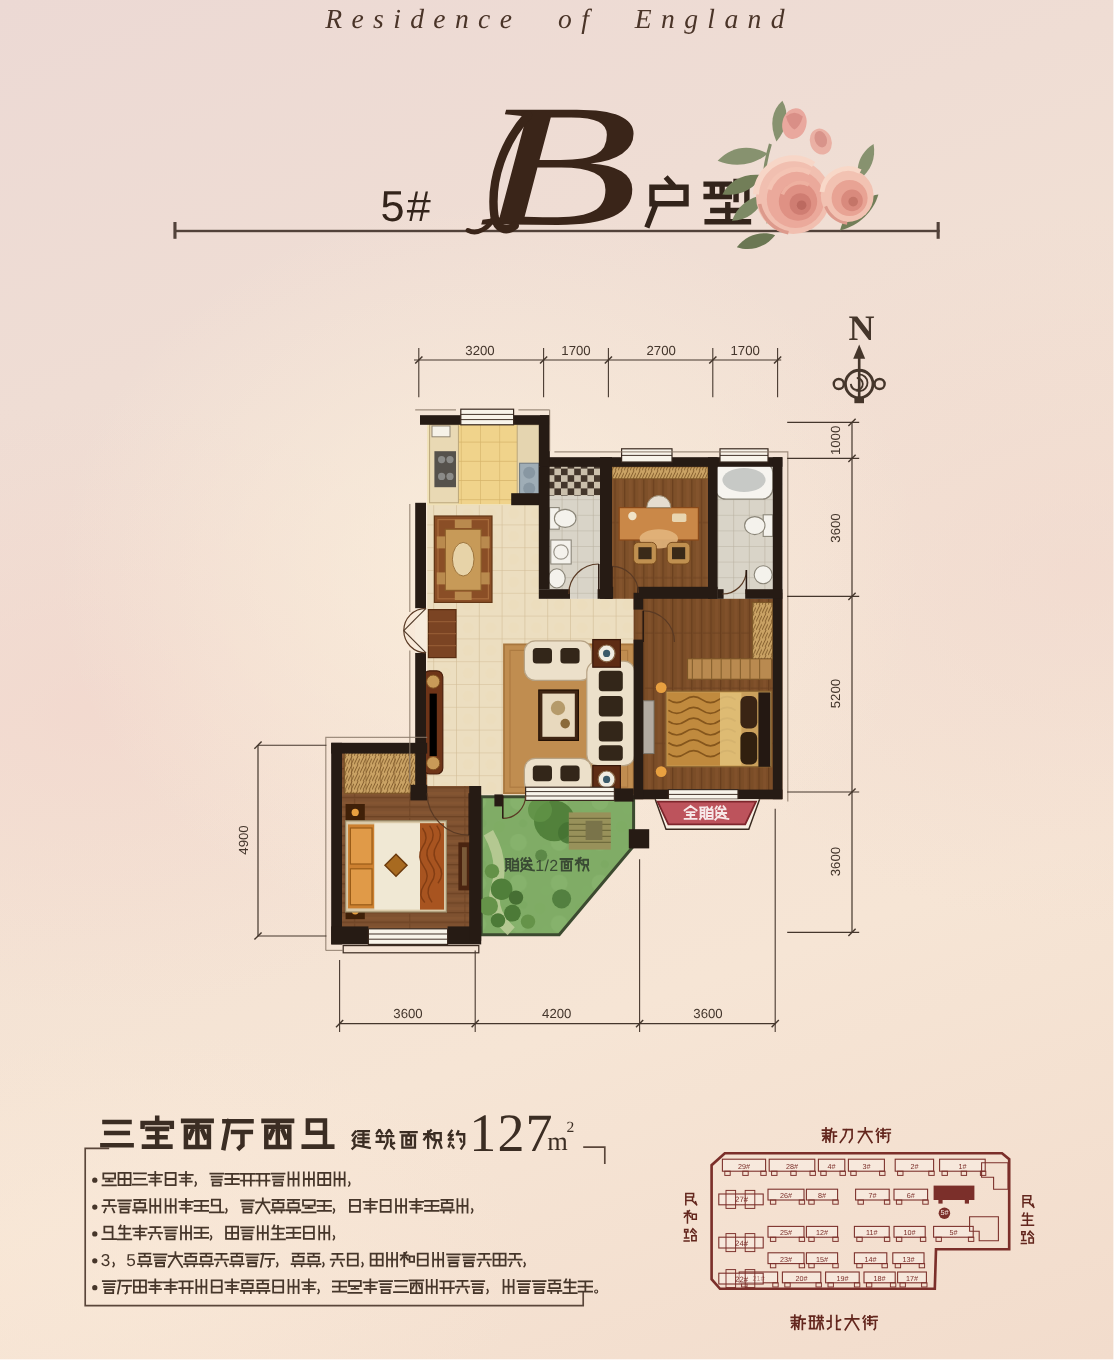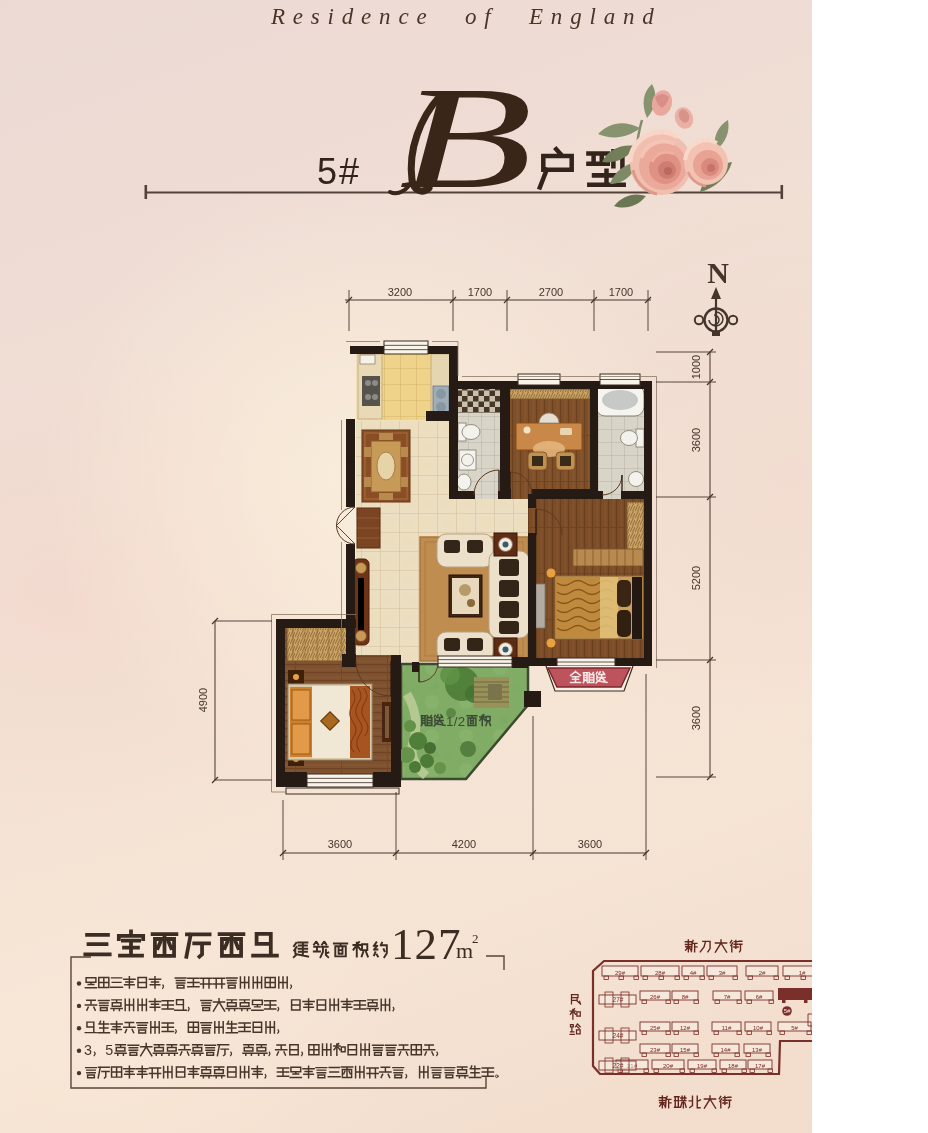--- a/index.html
+++ b/index.html
@@ -1,14 +1,14 @@
 <!DOCTYPE html>
 <html><head><meta charset="utf-8"><style>
 html,body{margin:0;padding:0;}
-#page{position:relative;width:812px;height:1133px;overflow:hidden;font-family:"Liberation Sans",sans-serif;
+#page{position:relative;width:928px;height:1133px;overflow:hidden;font-family:"Liberation Sans",sans-serif;
 background:radial-gradient(60% 42% at 44% 42%, rgba(252,240,220,0.75), rgba(252,240,220,0) 65%),radial-gradient(55% 32% at 8% 52%, rgba(242,210,202,0.5), rgba(242,210,202,0) 70%),radial-gradient(50% 35% at 97% 42%, rgba(240,214,205,0.55), rgba(240,214,205,0) 75%),radial-gradient(45% 22% at 12% 93%, rgba(250,233,216,0.6), rgba(250,233,216,0) 80%),linear-gradient(160deg, #ecd9d4 0%, #efddd4 24%, #f3e2d4 48%, #f6e5d5 70%, #f2dccc 100%);}
 svg{position:absolute;top:0;left:0;}
 </style></head><body>
 <div id="page">
 <svg width="928" height="1133" viewBox="0 0 928 1133">
 <defs>
 <pattern id="tile" width="19" height="19" patternUnits="userSpaceOnUse">
  <rect width="19" height="19" fill="#ecdec0"></rect>
  <path d="M0,0H19 M0,0V19" stroke="#d2bd97" stroke-width="1" fill="none"></path>
  <circle cx="10" cy="10" r="4.5" fill="#e9dab8" opacity="0.35"></circle>

